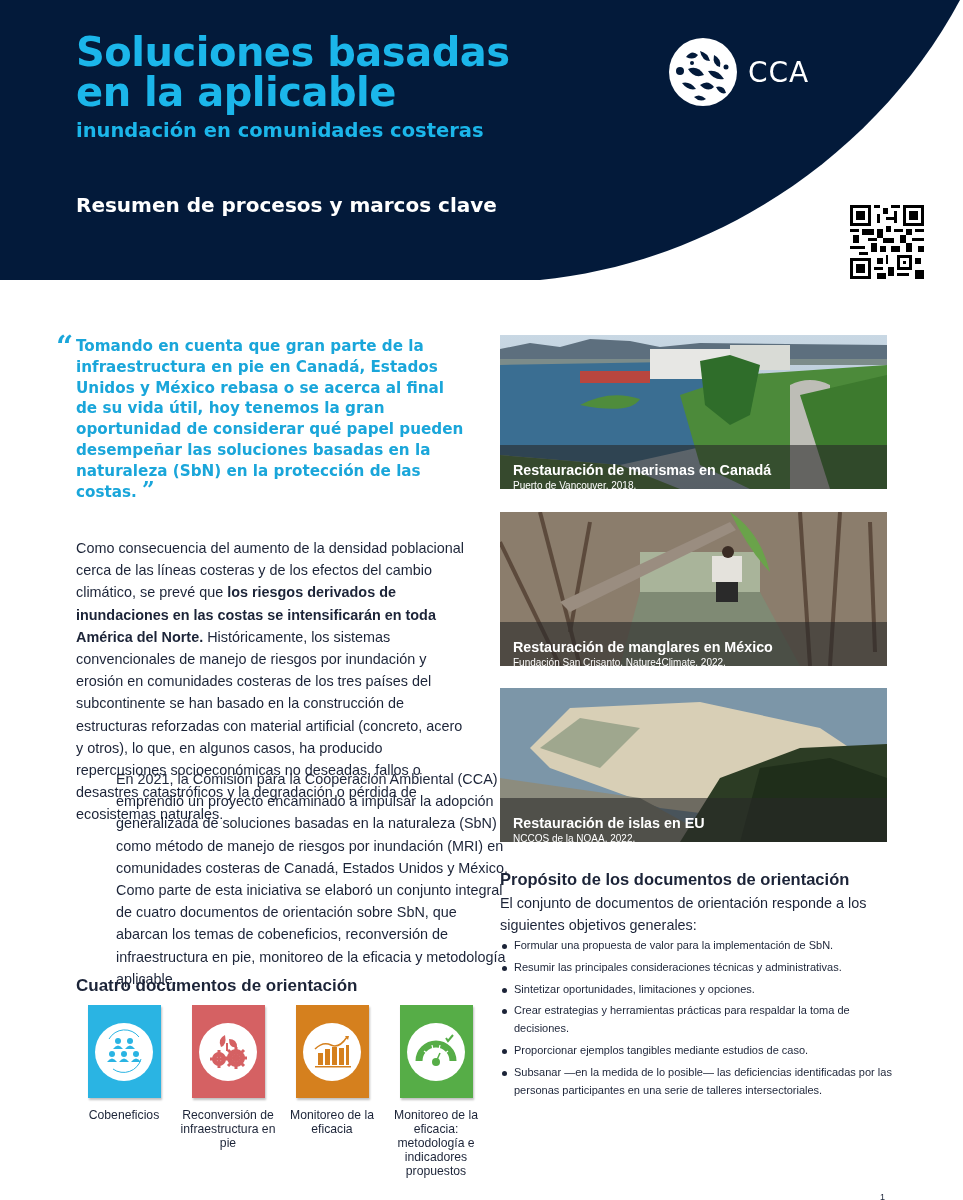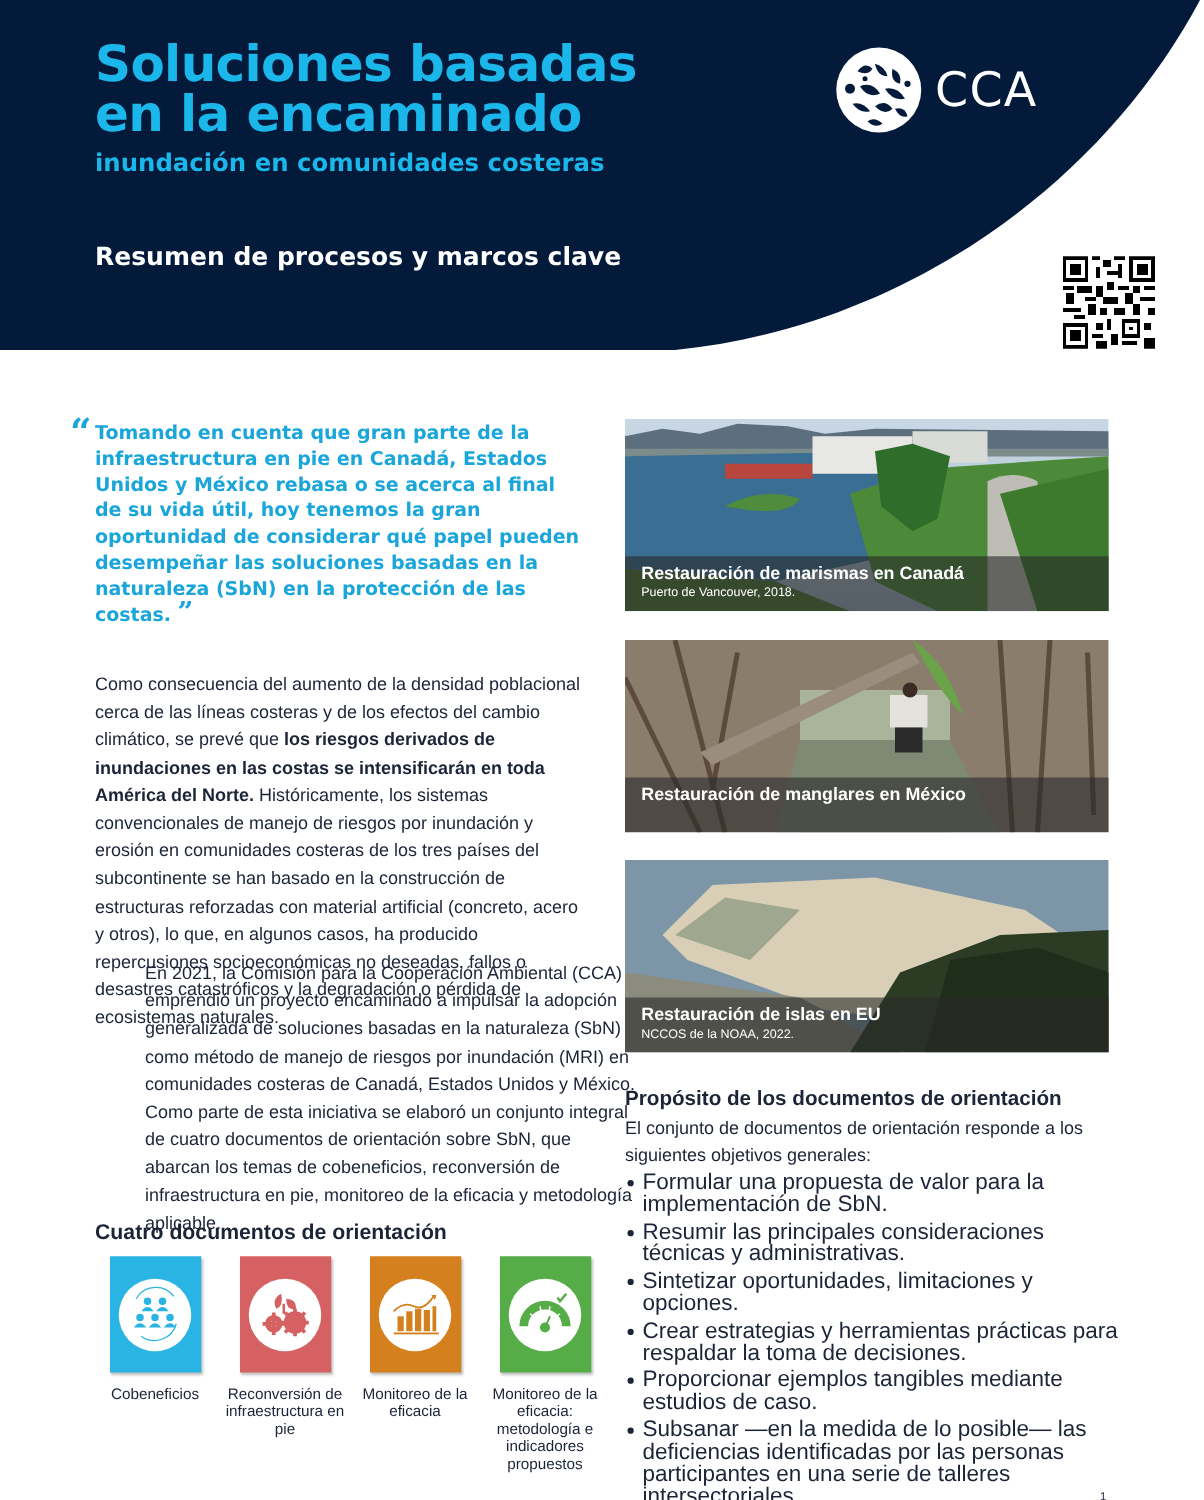--- a/index.html
+++ b/index.html
@@ -6,21 +6,21 @@
   html, body { width: 963px; height: 1200px; background: #ffffff; overflow: hidden; }
   body { position: relative; font-family: "Liberation Sans", sans-serif; color: #1c2438; }
 
   
   .header-bg { position: absolute; left: 0; top: 0; width: 963px; height: 280px; }
   .title-main { position: absolute; left: 76px; top: 32px; color: #1bb6ea; font-family: "DejaVu Sans", sans-serif; font-weight: bold; font-size: 40px; line-height: 40px; letter-spacing: -0.5px; }
   .title-sub { position: absolute; left: 76px; top: 118px; color: #1bb6ea; font-family: "DejaVu Sans", sans-serif; font-weight: bold; font-size: 19.5px; line-height: 26px; }
   .title-tag { position: absolute; left: 76px; top: 192px; color: #ffffff; font-family: "DejaVu Sans", sans-serif; font-weight: bold; font-size: 20px; line-height: 26px; }
   .logo { position: absolute; left: 668px; top: 37px; display: flex; align-items: center; gap: 10px; }
   .logo-mark { width: 70px; height: 70px; }
-  .logo-text { color: #ffffff; font-family: "DejaVu Sans", sans-serif; font-size: 38px; letter-spacing: 1px; }
+  .logo-text { color: #ffffff; font-family: "DejaVu Sans", sans-serif; font-size: 28px; letter-spacing: 1px; }
   .qr { position: absolute; left: 850px; top: 205px; width: 74px; height: 74px; }
 
   
   .quote { position: absolute; left: 76px; top: 336px; width: 392px; color: #1aa6da; font-family: "DejaVu Sans", sans-serif; font-weight: bold; font-size: 15.2px; line-height: 20.8px; }
   .quote-open { position: absolute; left: -20px; top: -4px; font-size: 30px; line-height: 30px; font-family: "DejaVu Serif", serif; color: #1aa6da; }
   .quote-close { font-family: "DejaVu Serif", serif; font-size: 22px; line-height: 10px; color: #1aa6da; }
 
   
   .body-p { position: absolute; left: 76px; width: 392px; font-size: 14.4px; line-height: 22.2px; color: #1c2438; }
   .p1 { top: 492px; margin-top: 45px; }
@@ -32,46 +32,46 @@
   .tiles { position: absolute; left: 72px; top: 1005px; width: 420px; display: flex; }
   .tile-col { width: 104px; display: flex; flex-direction: column; align-items: center; }
   .tile-col:nth-child(1) { margin-left: 0; }
   .tile { width: 73px; height: 93px; display: flex; align-items: center; justify-content: center; box-shadow: 1px 2px 2px rgba(0,0,0,0.25); }
   .tile-circle { width: 58px; height: 58px; border-radius: 50%; background: #ffffff; display: flex; align-items: center; justify-content: center; }
   .tile-label { margin-top: 10px; font-size: 12.2px; line-height: 14px; text-align: center; color: #1c2438; width: 110px; }
 
   
   .photo { position: absolute; left: 500px; width: 387px; height: 154px; overflow: hidden; }
   .photo svg.bg { position: absolute; left: 0; top: 0; }
-  .photo .cap { position: absolute; left: 0; bottom: 0; width: 100%; height: 44px; background: rgba(40,40,40,0.6); padding: 6px 13px; }
+  .photo .cap { position: absolute; left: 0; bottom: 0; width: 100%; height: 44px; background: rgba(40,40,40,0.6); padding: 17px 13px; }
   .cap-title { color: #ffffff; font-size: 14.3px; font-weight: bold; line-height: 17px; }
   .cap-sub { color: #ffffff; font-size: 10px; line-height: 14px; }
   .ph1 { top: 335px; }
   .ph2 { top: 512px; }
   .ph3 { top: 688px; }
 
   
   .h-purpose { position: absolute; left: 500px; top: 870px; font-size: 16.5px; font-weight: bold; color: #1c2438; }
   .purpose-intro { position: absolute; left: 500px; top: 892px; width: 390px; font-size: 14.4px; line-height: 22px; color: #1c2438; }
   .purpose-list { position: absolute; left: 500px; top: 937px; width: 395px; list-style: none; }
-  .purpose-list li { position: relative; padding-left: 14px; font-size: 18px; line-height: 17.8px; margin-bottom: 4px; color: #1c2438; }
+  .purpose-list li { position: relative; padding-left: 14px; font-size: 11px; line-height: 17.8px; margin-bottom: 4px; color: #1c2438; }
   .purpose-list li::before { content: ""; position: absolute; left: 2px; top: 7px; width: 5px; height: 5px; border-radius: 50%; background: #1c2438; }
 
   .page-num { position: absolute; left: 880px; top: 1192px; font-size: 9px; color: #1c2438; }
 </style>
 </head>
 <body>
 
 <svg class="header-bg" width="963" height="280" viewBox="0 0 963 280">
   <path d="M0,0 L960,0 C880,150 720,262 540,280 L0,280 Z" fill="#031a3a"></path>
 </svg>
 
 <div class="title-main">
   <div>Soluciones basadas</div>
-  <div>en la encaminado</div>
+  <div>en la aplicable</div>
 </div>
 <div class="title-sub">
   <div>inundación en comunidades costeras</div>
 </div>
 <div class="title-tag">Resumen de procesos y marcos clave</div>
 
 <div class="logo">
   <svg class="logo-mark" viewBox="0 0 70 70">
     <circle cx="35" cy="35" r="34" fill="#ffffff"></circle>
     <g fill="#031a3a">
@@ -291,20 +291,21 @@
         <line x1="370" y1="10" x2="375" y2="140"></line>
     </g>
     <path d="M60 90 L230 10 L236 18 L70 100Z" fill="#9a8d80"></path>
     <path d="M230 0 q30 20 40 60 q-20 -20 -40 -60z" fill="#6aa34a"></path>
     <rect x="212" y="44" width="30" height="26" fill="#e4e2dc"></rect>
     <circle cx="228" cy="40" r="6" fill="#3a2c24"></circle>
     <rect x="216" y="70" width="22" height="20" fill="#2a2a2a"></rect>
   </svg>
   <div class="cap">
     <div class="cap-title">Restauración de manglares en México</div>
+    <div class="cap-sub">Fundación San Crisanto, Nature4Climate, 2022.</div>
   </div>
 </div>
 
 <div class="photo ph3">
   <svg class="bg" width="387" height="154" viewBox="0 0 387 154">
     <rect width="387" height="154" fill="#7c96a8"></rect>
     <path d="M70 20 L200 14 L320 40 L350 60 L240 130 L160 120 L50 80 L30 60Z" fill="#d8cfb6"></path>
     <path d="M40 60 L80 30 L140 40 L100 80Z" fill="#9fa78e"></path>
     <path d="M0 90 L140 110 L220 154 L0 154Z" fill="#8c8c7e"></path>
     <path d="M220 90 L300 60 L387 56 L387 154 L180 154Z" fill="#2c3c24"></path>

